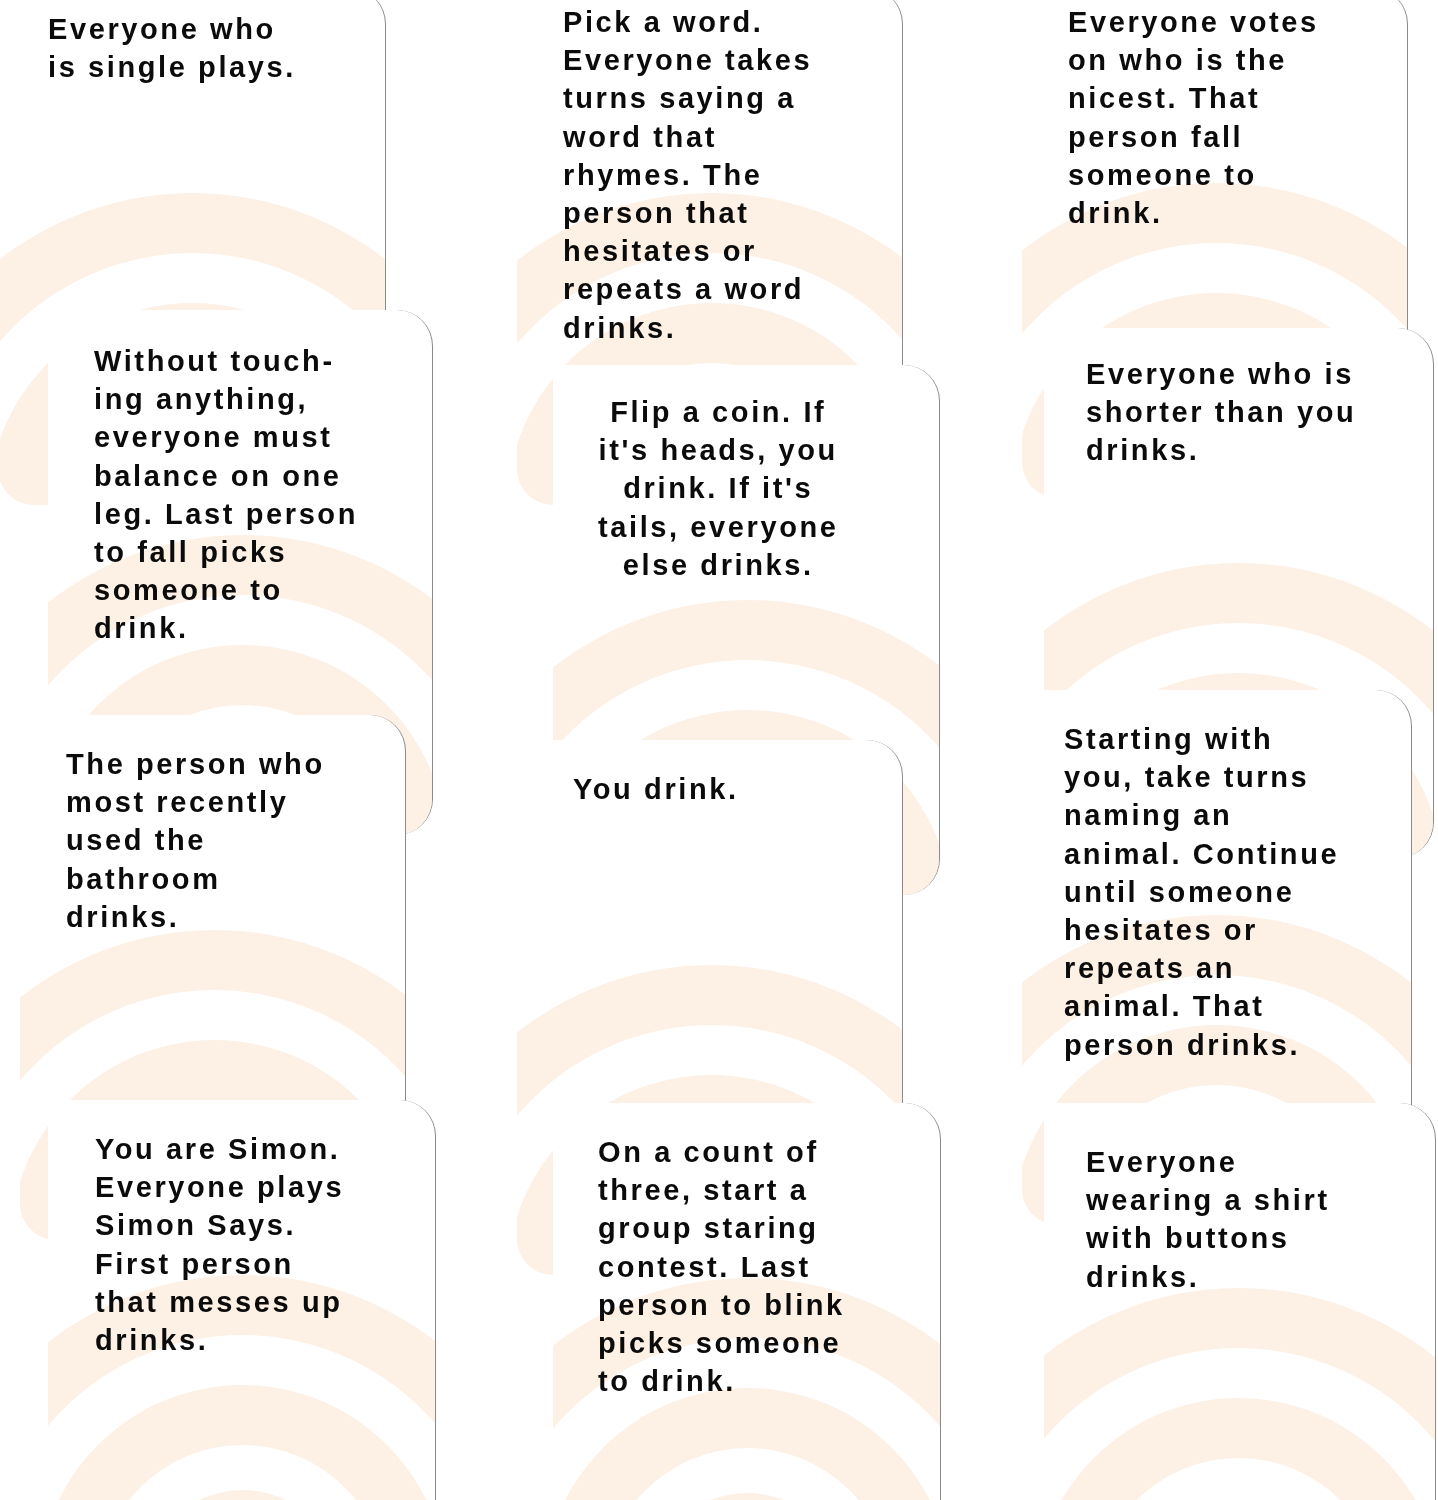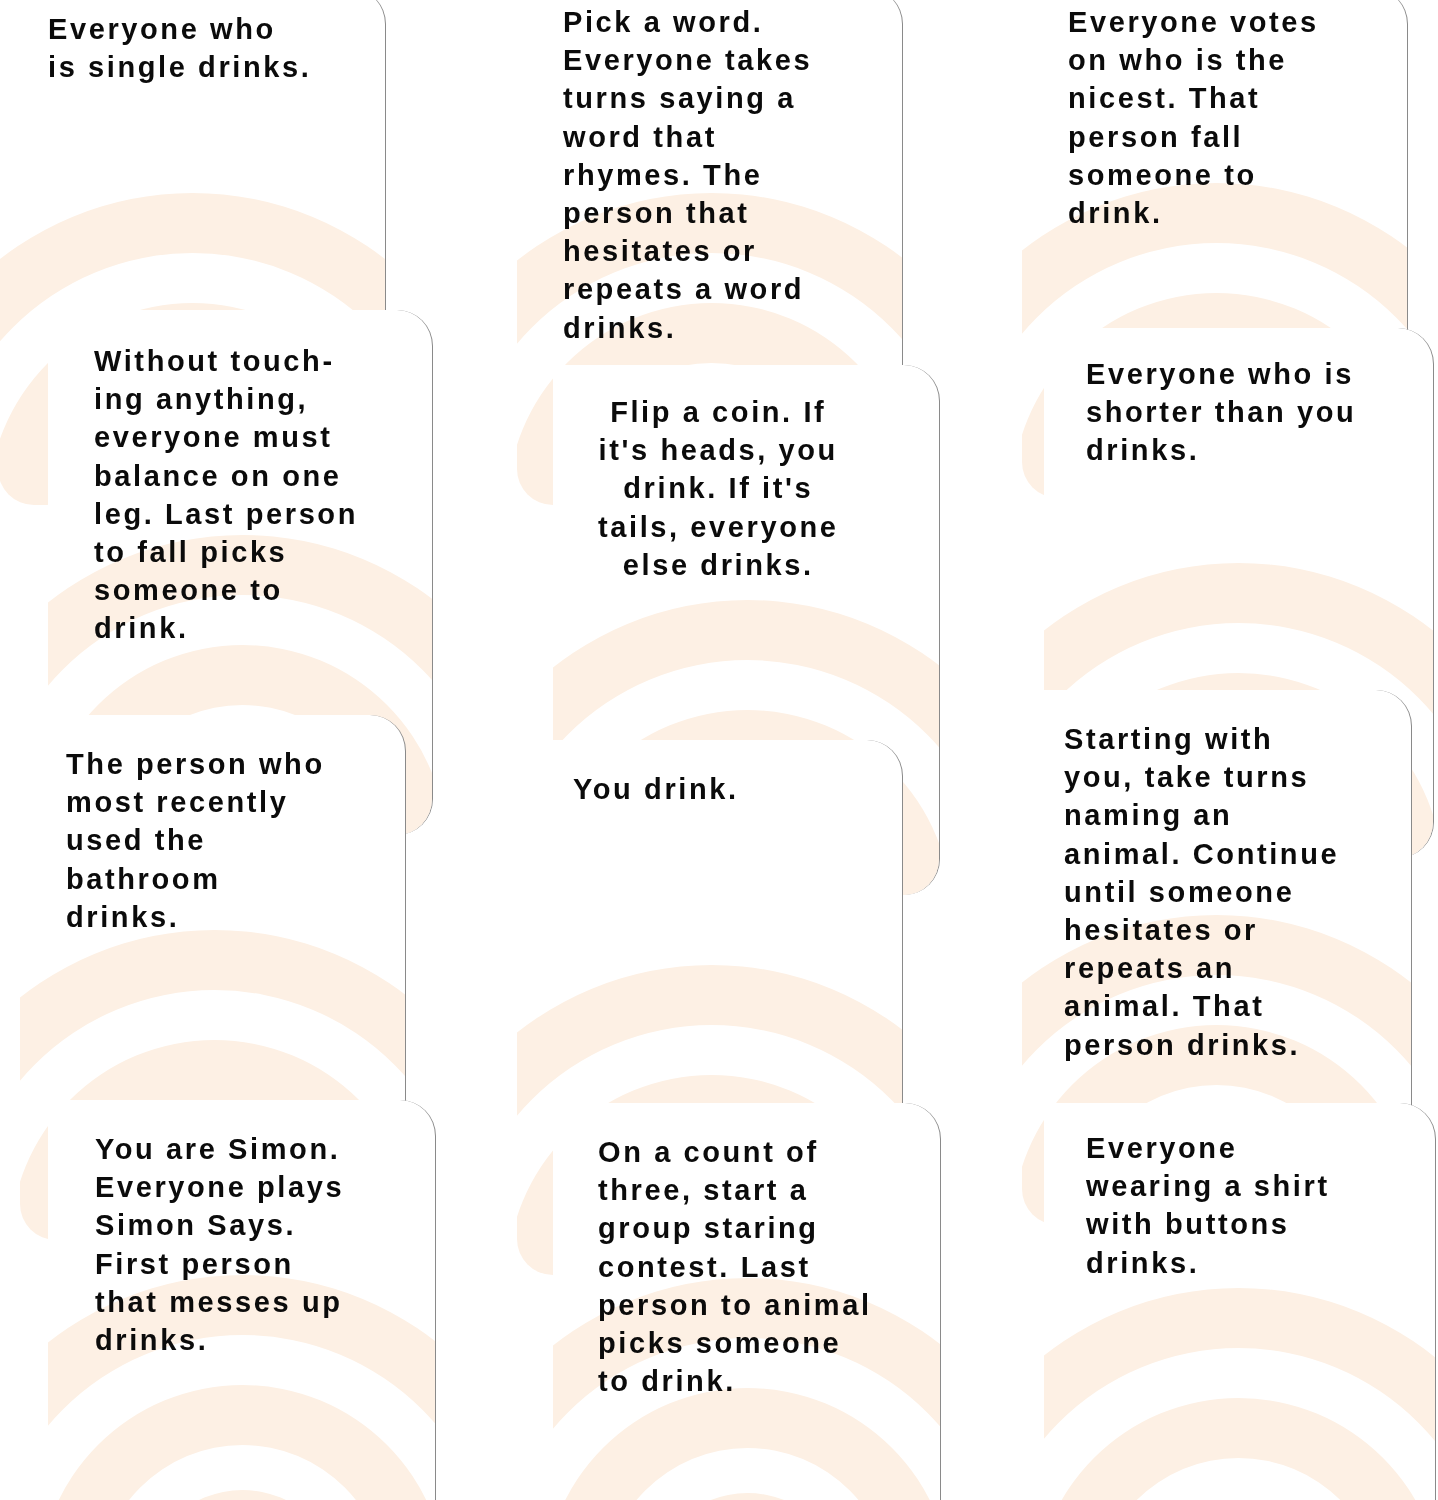--- a/index.html
+++ b/index.html
@@ -66,21 +66,21 @@
   </defs>
 </svg>
 
 <div class="card" style="left:-2px; top:-12px; width:388px; height:517px;">
   <div class="arcs" style="top:0; height:517px;">
     <svg viewBox="0 0 388 517" preserveAspectRatio="none">
         <use href="#arc-motif" transform="translate(0,-40)"></use>
       </svg>
   </div>
   <div class="card-text" style="left:50px; top:22px;">Everyone who
-is single drinks.</div>
+is single plays.</div>
 </div>
 
 <div class="card" style="left:48px; top:310px; width:385px; height:525px;">
   <div class="arcs" style="top:0; height:525px;">
     <svg viewBox="0 0 385 525" preserveAspectRatio="none">
         <use href="#arc-motif" transform="translate(0,-20)"></use>
       </svg>
   </div>
   <div class="card-text" style="left:46px; top:32px;">Without touch-
 ing anything,
@@ -161,21 +161,21 @@
 <div class="card" style="left:553px; top:1103px; width:388px; height:430px; border-bottom-right-radius:0; border-bottom-left-radius:0;">
   <div class="arcs" style="top:0; height:430px;">
     <svg viewBox="0 0 388 430" preserveAspectRatio="none">
         <use href="#arc-motif" transform="translate(0,-70)"></use>
       </svg>
   </div>
   <div class="card-text" style="left:45px; top:30px;">On a count of
 three, start a
 group staring
 contest. Last
-person to animal
+person to blink
 picks someone
 to drink.</div>
 </div>
 
 <div class="card" style="left:1022px; top:-12px; width:386px; height:510px;">
   <div class="arcs" style="top:0; height:510px;">
     <svg viewBox="0 0 386 510" preserveAspectRatio="none">
         <use href="#arc-motif" transform="translate(0,-50)"></use>
       </svg>
   </div>
@@ -214,17 +214,17 @@
 animal. That
 person drinks.</div>
 </div>
 
 <div class="card" style="left:1044px; top:1103px; width:392px; height:430px; border-bottom-right-radius:0; border-bottom-left-radius:0;">
   <div class="arcs" style="top:0; height:430px;">
     <svg viewBox="0 0 392 430" preserveAspectRatio="none">
         <use href="#arc-motif" transform="translate(0,-60)"></use>
       </svg>
   </div>
-  <div class="card-text" style="left:42px; top:26px;">Everyone
+  <div class="card-text" style="left:42px; top:40px;">Everyone
 wearing a shirt
 with buttons
 drinks.</div>
 </div>
 
 </body></html>

